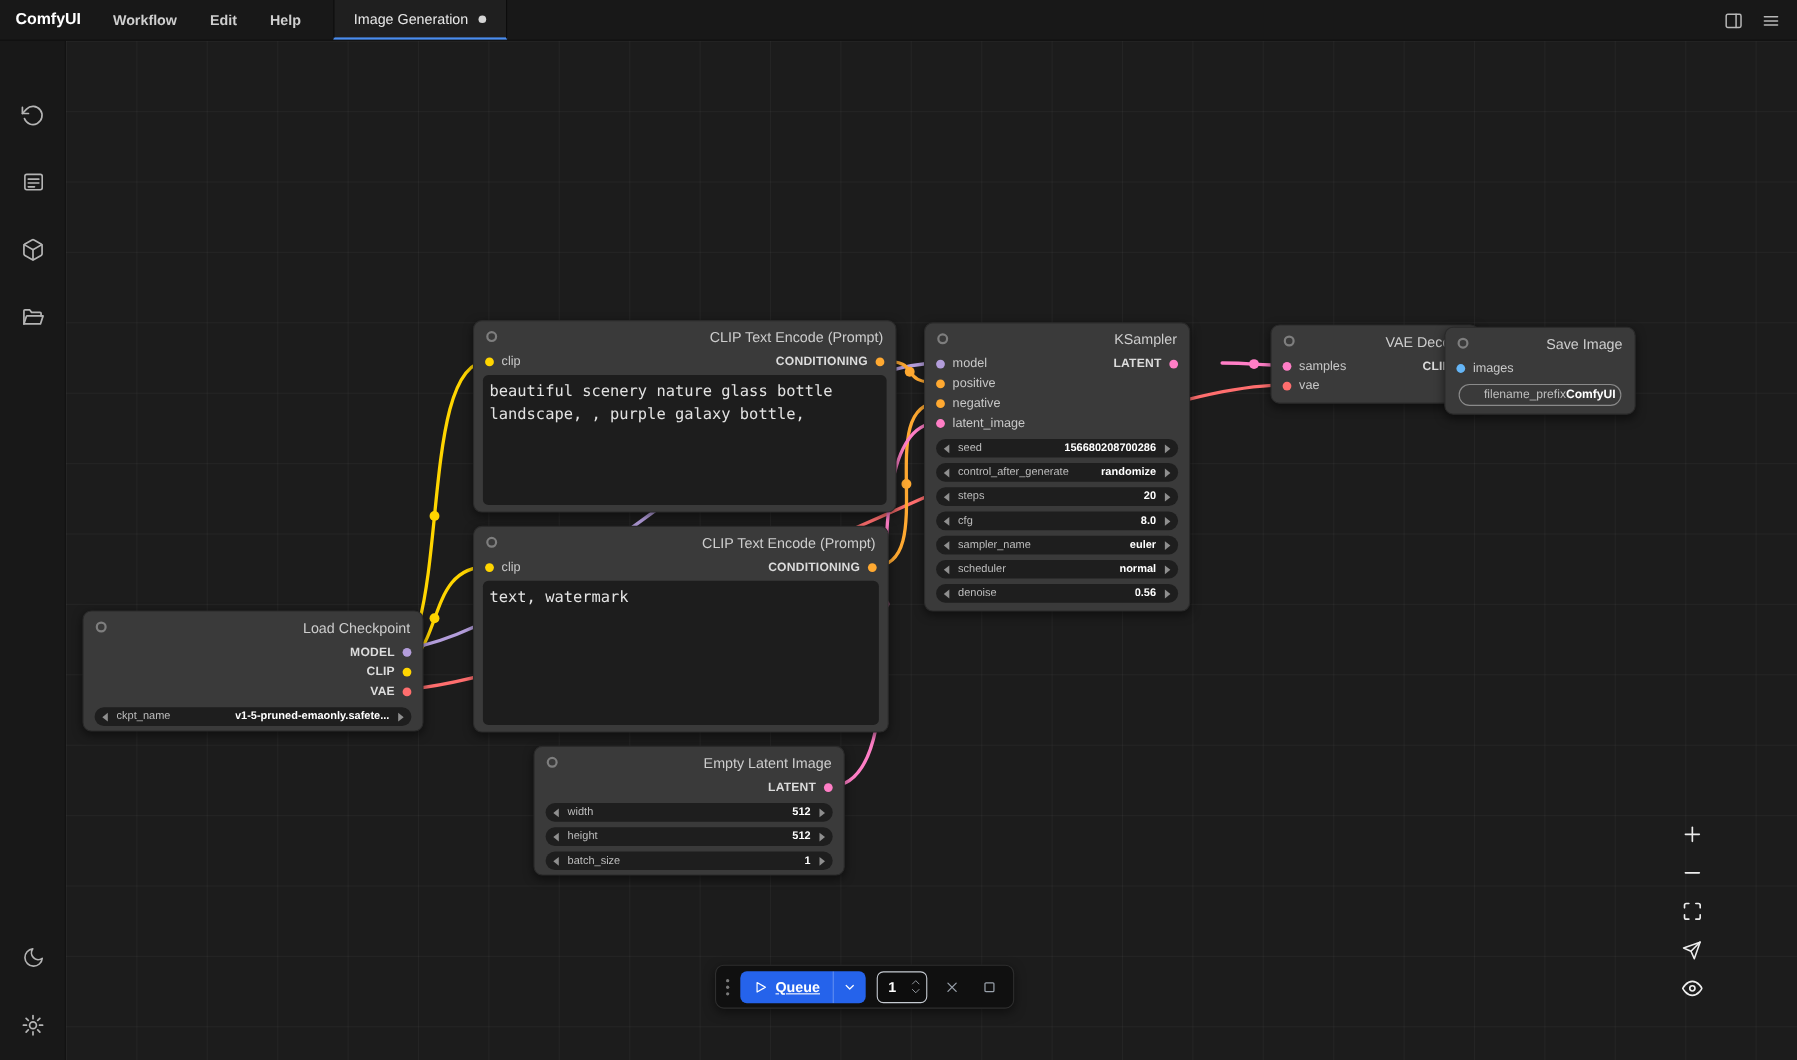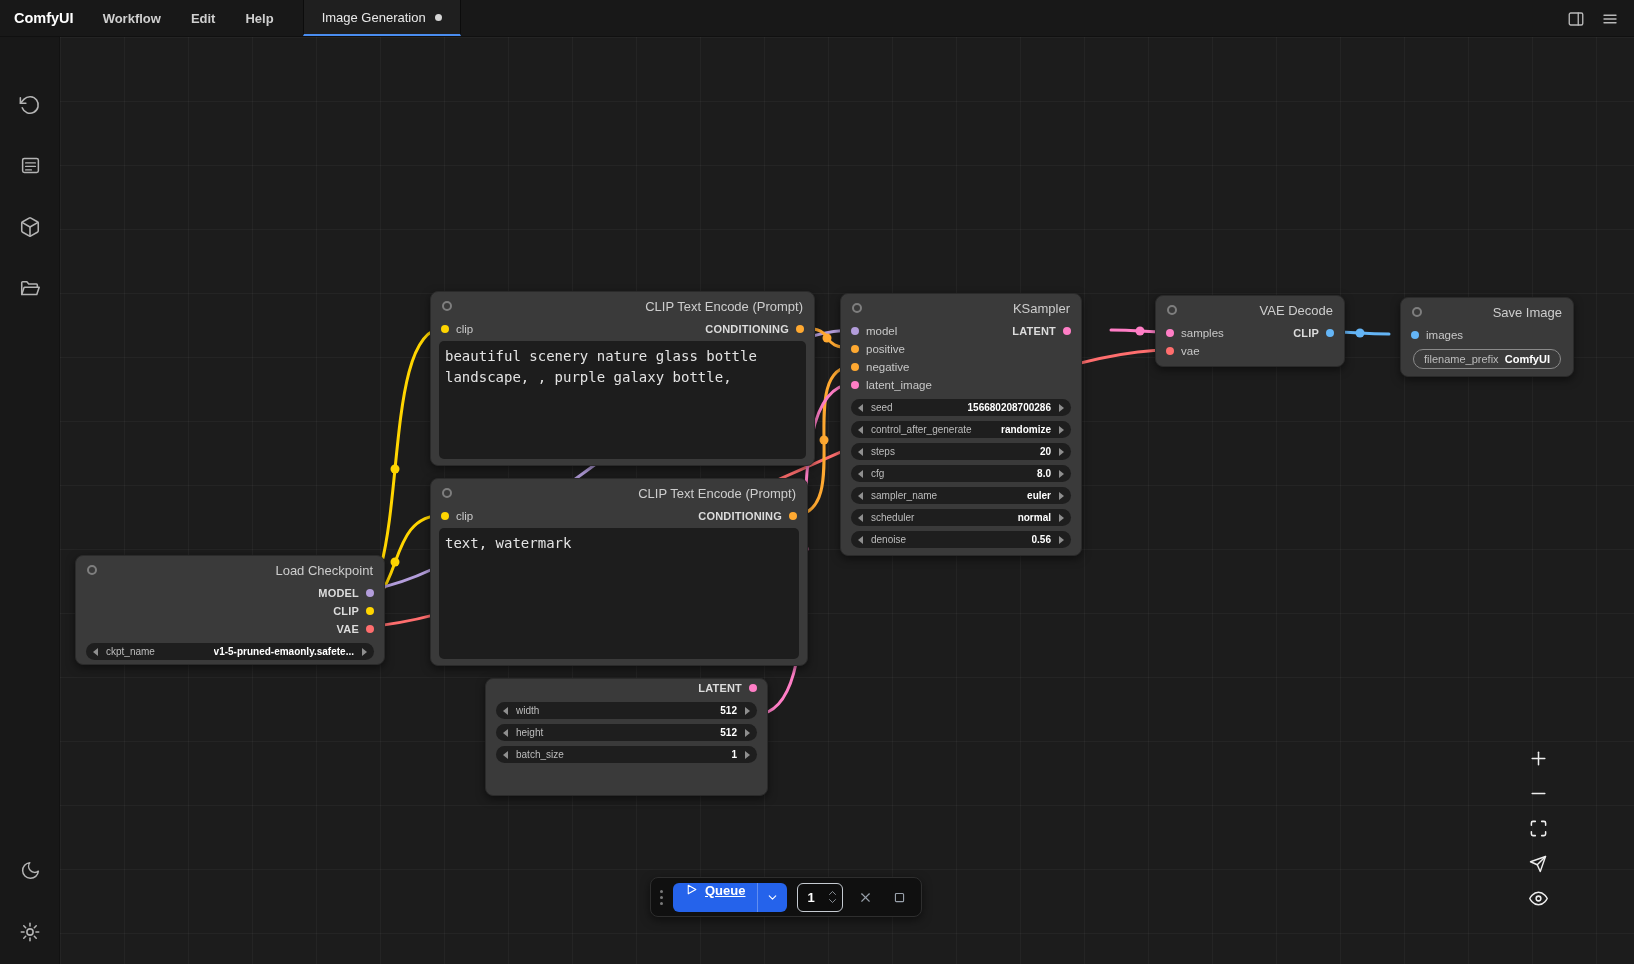--- a/index.html
+++ b/index.html
@@ -87,21 +87,21 @@
   
   .queue-panel {
     position: absolute; left: 650px; top: 877px; width: 272px; height: 40px;
     background: #101010; border: 1px solid #2e2e2e; border-radius: 8px;
     display: flex; align-items: center; gap: 10px; padding: 0 9px; z-index: 65;
     box-shadow: 0 3px 10px rgba(0,0,0,.5);
   }
   .drag-dots { display: flex; flex-direction: column; gap: 3px; }
   .drag-dots i { width: 3px; height: 3px; border-radius: 50%; background: #7a7a7a; display: block; }
   .queue-btn { height: 29px; display: flex; align-items: stretch; border-radius: 6px; overflow: hidden; color: #fff; }
-  .queue-main { display: flex; gap: 7px; padding: 0 12px; font-size: 13px; font-weight: 600; text-decoration: underline; }
+  .queue-main { display: flex; align-items: center; gap: 7px; padding: 0 12px; font-size: 13px; font-weight: 600; text-decoration: underline; }
   .queue-caret { display: flex; align-items: center; padding: 0 8px; border-left: 1px solid rgba(255,255,255,.28); }
   .queue-btn svg { stroke:#fff; fill:none; stroke-width:2; stroke-linecap:round; stroke-linejoin:round; }
   .count-box {
     width: 46px; height: 29px; border: 1px solid #c6cbd2; border-radius: 6px; background: #0d0d0d;
     display: flex; align-items: center; padding: 0 5px 0 9px;
   }
   .count-val { color: #fff; font-size: 13px; font-weight: 700; flex: 1; }
   .spin { display: flex; flex-direction: column; gap: 2px; }
   .spin svg { stroke:#aeb4bc; fill:none; stroke-width:2; stroke-linecap:round; stroke-linejoin:round; }
   .mini-btn { width: 24px; height: 24px; display:flex; align-items:center; justify-content:center; }
@@ -211,20 +211,24 @@
     </span>
     <span class="io-out">
       <span class="out-label">CONDITIONING</span>
       <span class="pdot" style="background-color: rgb(255, 169, 49);"></span>
     </span>
   </div>
   <div class="node-text" style="height:131px">text, watermark</div>
 </div>
 
 <div class="node" style="left:485px;top:678px;width:283px;height:118px">
+  <div class="node-title">
+    <span class="collapse-dot"></span>
+    <span>Empty Latent Image</span>
+  </div>
   <div class="io-row">
     <span class="io-in"></span>
     <span class="io-out">
       <span class="out-label">LATENT</span>
       <span class="pdot" style="background-color: rgb(255, 126, 198);"></span>
     </span>
   </div>
   <div class="widget">
     <span class="tri-l"></span>
     <span class="wname">width</span>
@@ -338,33 +342,33 @@
     </span>
   </div>
   <div class="io-row">
     <span class="io-in">
       <span class="pdot" style="background-color: rgb(255, 110, 110);"></span>
       <span class="in-label">vae</span>
     </span>
   </div>
 </div>
 
-<div class="node" style="left:1400px;top:297px;width:174px;height:80px">
+<div class="node" style="left:1313px;top:297px;width:174px;height:80px">
   <div class="node-title">
     <span class="collapse-dot"></span>
     <span>Save Image</span>
   </div>
   <div class="io-row">
     <span class="io-in">
       <span class="pdot" style="background-color: rgb(100, 181, 246);"></span>
       <span class="in-label">images</span>
     </span>
   </div>
   <div class="widget-outline">
-    <span class="wname" style="margin-left:0">filename_prefix</span>
+    <span class="wname" style="margin-left:12px">filename_prefix</span>
     <span style="color:#fff;font-weight:600">ComfyUI</span>
   </div>
 </div>
 
 <div class="topbar">
   <div class="logo">ComfyUI</div>
   <div class="menu-item">Workflow</div>
   <div class="menu-item">Edit</div>
   <div class="menu-item">Help</div>
   <div class="tab" style="border-bottom-color: rgb(74, 141, 240);">

